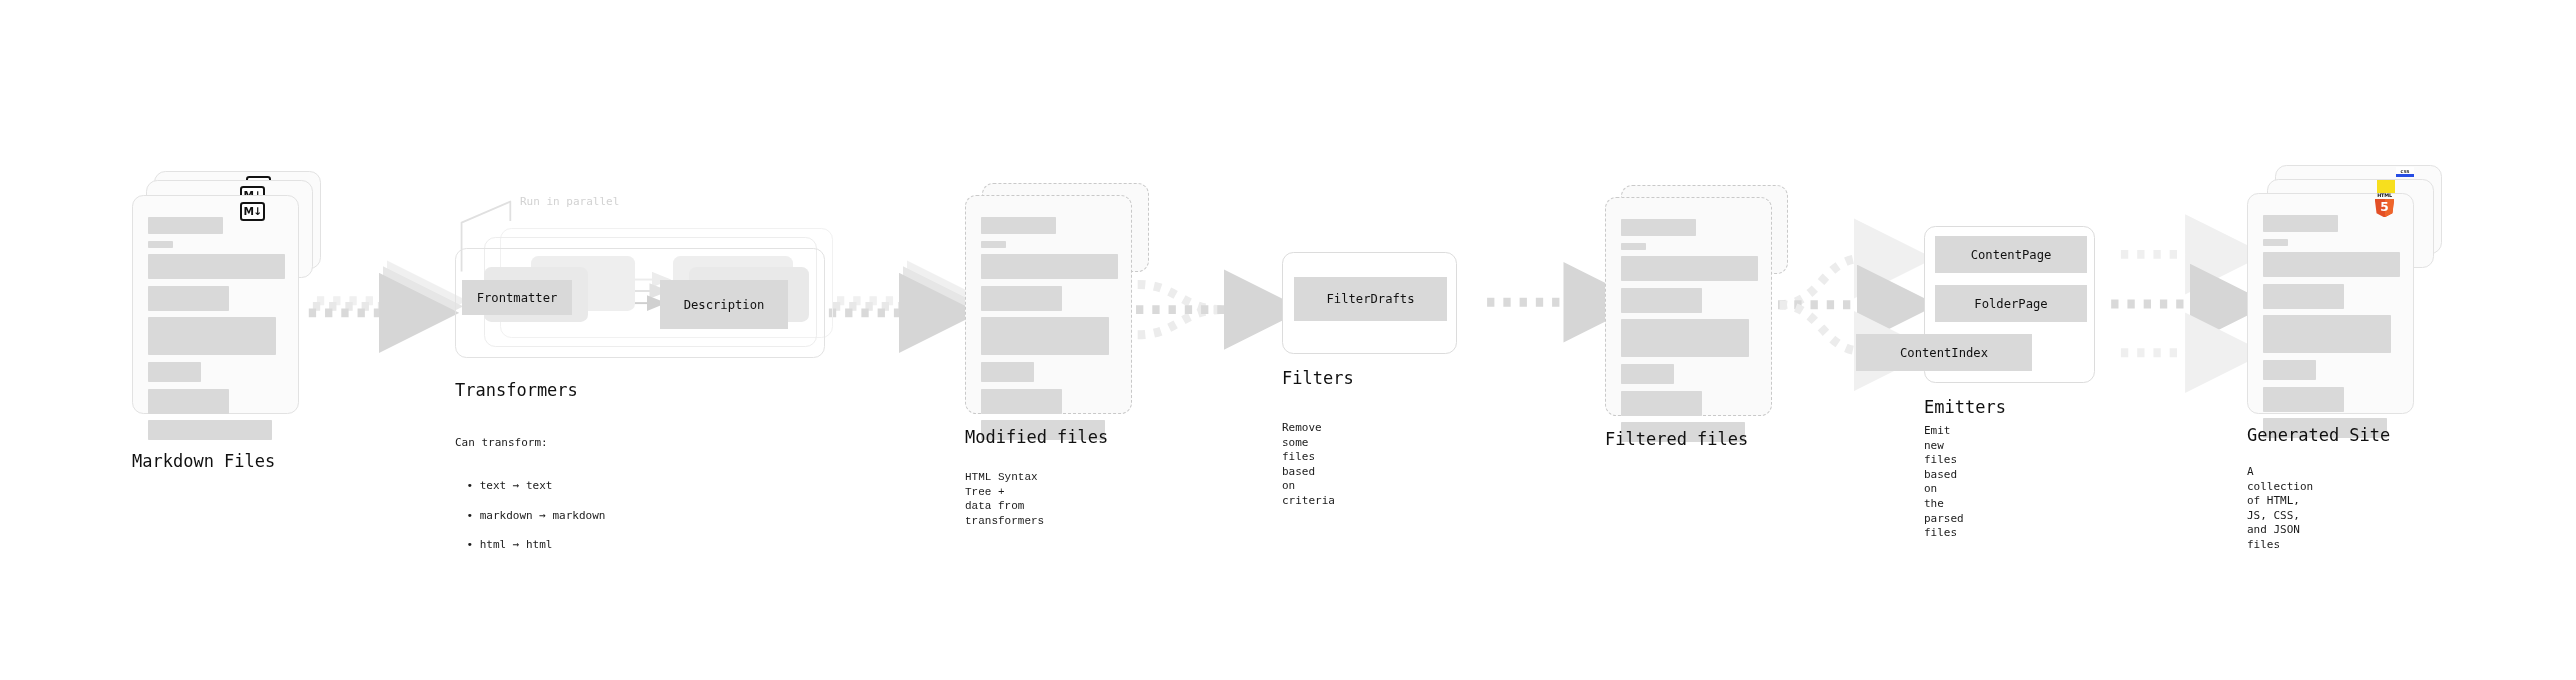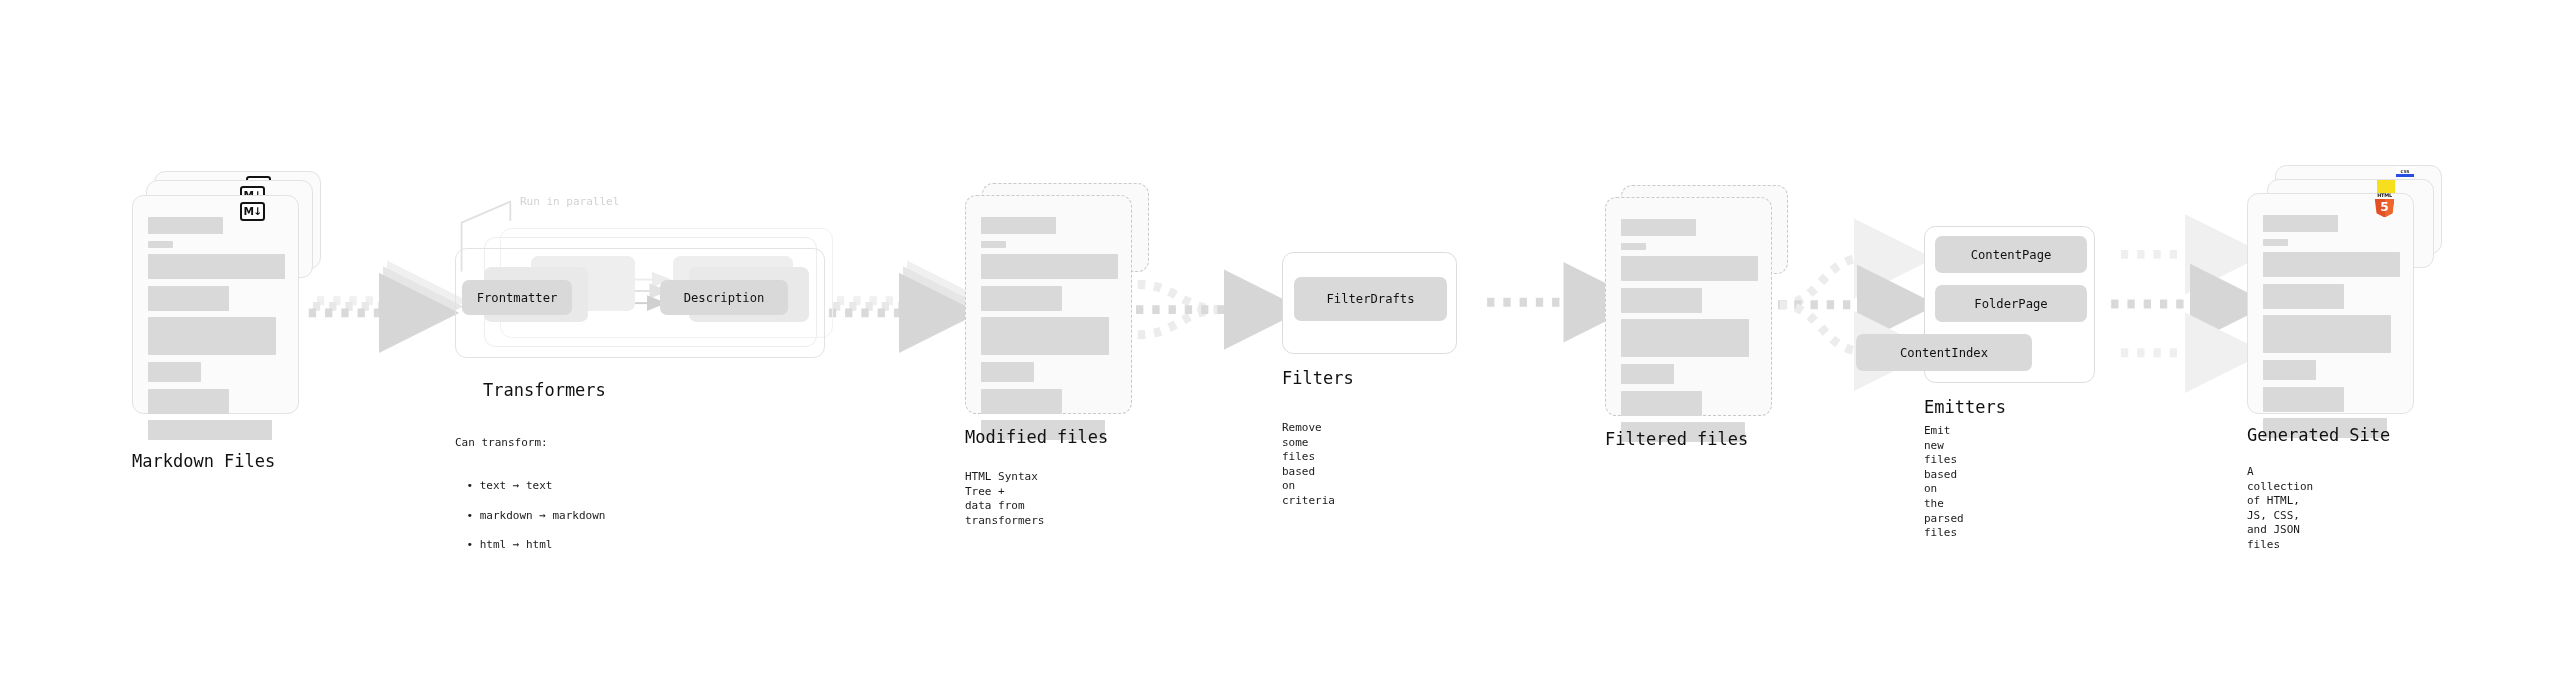--- a/index.html
+++ b/index.html
@@ -82,21 +82,21 @@
   .caption .bullets li{white-space:nowrap;}
   .caption .bullets li::before{content:"• ";}
 
   
   .pillbox{
     position:absolute;box-sizing:border-box;
     background:#ffffff;border:1.2px solid #dcdcdc;border-radius:11.4px;
   }
   .pill{
     position:absolute;box-sizing:border-box;
-    background:#d9d9d9;border-radius:7px;
+    background:#d9d9d9;border-radius:0;
     display:flex;align-items:center;justify-content:center;
     font-size:12.2px;color:#111111;white-space:nowrap;
   }
 
   
   .ghostbox{
     position:absolute;box-sizing:border-box;
     border:1.2px solid #e8e8e8;border-radius:11.4px;background:transparent;
   }
   .ghostpill{position:absolute;border-radius:7.3px;}
@@ -210,25 +210,25 @@
     <div class="ghostbox" style="left:484px;top:237px;width:333px;height:110px;border-color:#ededed;"></div>
     <div class="ghostbox" style="left:455px;top:248px;width:370px;height:110px;border-color:#e2e2e2;"></div>
 
     <div class="ghostpill" style="left:531px;top:256px;width:104px;height:55px;background:#eeeeee;"></div>
     <div class="ghostpill" style="left:484px;top:267px;width:104px;height:55px;background:#e9e9e9;"></div>
 
     <div class="ghostpill" style="left:673px;top:256px;width:120px;height:55px;background:#eeeeee;"></div>
     <div class="ghostpill" style="left:689px;top:267px;width:120px;height:55px;background:#e9e9e9;"></div>
 
     <div class="pill" style="left:462px;top:280px;width:110px;height:35px;">Frontmatter</div>
-    <div class="pill" style="left:660px;top:280px;width:128px;height:35px;">Description</div>
+    <div class="pill" style="left:660px;top:280px;width:128px;height:49px;">Description</div>
 
     <div class="rip-label" style="left:520px;top:195px;">Run in parallel</div>
 
-    <div class="title" style="left:455px;top:380px;margin-left:28px;">Transformers</div>
+    <div class="title" style="left:455px;top:380px;">Transformers</div>
 
     <div class="caption" style="left:455px;top:421px;">
       <div>Can transform:</div>
       <ul class="bullets" style="padding-left:11.4px;">
         <li>text → text</li>
         <li>markdown → markdown</li>
         <li>html → html</li>
       </ul>
     </div>
   </div>
@@ -241,21 +241,21 @@
         <div class="bar" style="width:25px;height:7.3px;"></div>
         <div class="bar" style="width:137px;height:25px;"></div>
         <div class="bar" style="width:81px;height:25px;"></div>
         <div class="bar" style="width:128px;height:38px;"></div>
         <div class="bar" style="width:53px;height:20.3px;"></div>
         <div class="bar" style="width:81px;height:25px;"></div>
         <div class="bar" style="width:124px;height:20.3px;"></div>
       </div>
     </div>
     <div class="title" style="left:965px;top:427px;">Modified files</div>
-    <div class="caption" style="left:965px;top:470px;">HTML Syntax Tree +
+    <div class="caption" style="left:965px;top:470px;font-family:Liberation Mono, monospace;">HTML Syntax Tree +
 data from transformers</div>
   </div>
 
   <div class="node">
     <div class="pillbox" style="left:1282px;top:252px;width:175px;height:102px;"></div>
     <div class="pill" style="left:1294px;top:277px;width:153px;height:44px;">FilterDrafts</div>
     <div class="title" style="left:1282px;top:368px;">Filters</div>
     <div class="caption" style="left:1282px;top:421px;">Remove some files based
 on criteria</div>
   </div>

